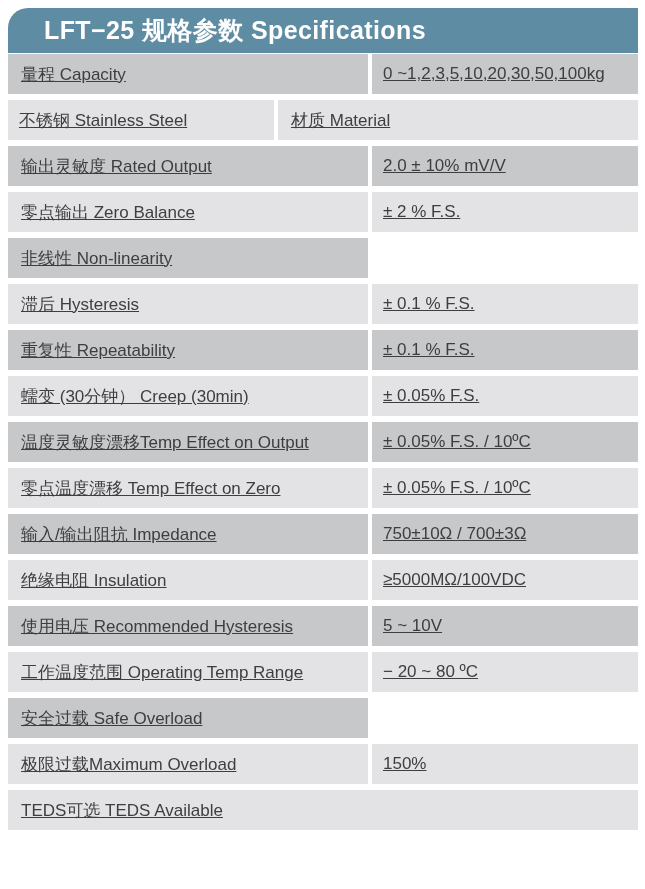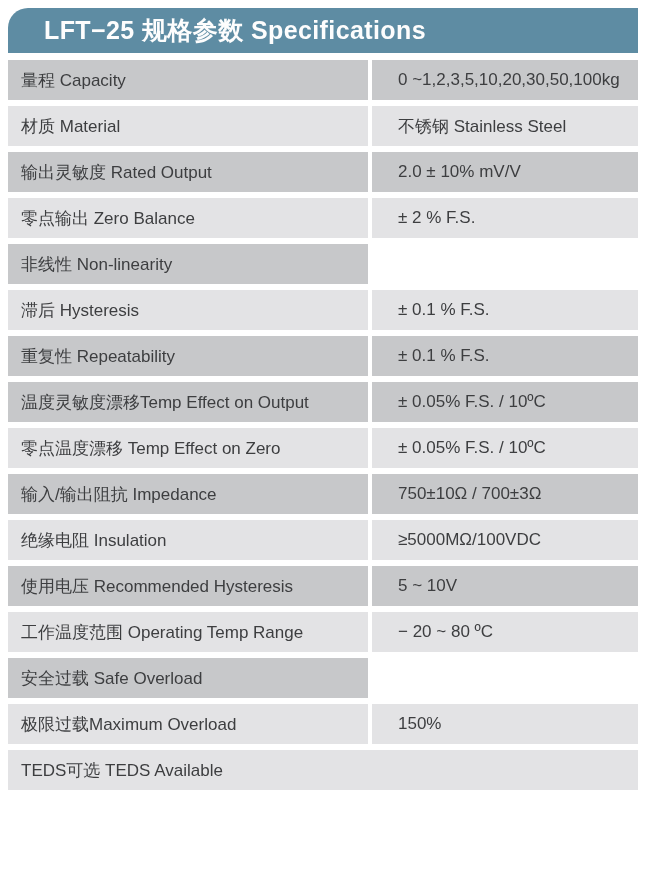--- a/index.html
+++ b/index.html
@@ -17,21 +17,21 @@
     width: 630px;
   }
   .header-bar {
     height: 45px;
     background: var(--header-bg, #5e8ca3);
     border-top-left-radius: 20px;
     display: flex;
     align-items: center;
     padding-left: 36px;
     box-sizing: border-box;
-    margin-bottom: 7px;
+    margin-bottom: 1px;
   }
   .header-bar .title {
     color: var(--header-text, #fdfdfd);
     font-size: 25px;
     font-weight: bold;
     letter-spacing: 0.4px;
     white-space: nowrap;
   }
   .spec-table {
     display: block;
@@ -43,69 +43,74 @@
     margin-bottom: 6px;
   }
   .cell {
     display: flex;
     align-items: center;
     box-sizing: border-box;
     font-size: 17px;
     color: var(--text, #3d3e40);
     white-space: nowrap;
     overflow: hidden;
+    text-decoration: underline;
   }
   .cell.label {
     width: 360px;
     padding-left: 13px;
   }
   .cell.value {
     flex: 1;
-    padding-left: 26px;
+    padding-left: 11px;
   }
   .row.full .cell.label {
     width: 100%;
   }
   .row.dark .cell { background: var(--row-dark, #c7c8ca); }
   .row.light .cell { background: var(--row-light, #e3e3e5); }
 </style>
 </head>
 <body>
 
 <div class="sheet">
   <div class="header-bar">
     <span class="title">LFT−25 规格参数 Specifications</span>
   </div>
   <div class="spec-table">
       <div class="row dark">
     <div class="cell label">量程 Capacity</div>
     <div class="cell value">0 ~1,2,3,5,10,20,30,50,100kg</div>
   </div>
       <div class="row light">
+    <div class="cell value">不锈钢 Stainless Steel</div>
     <div class="cell label">材质 Material</div>
-    <div class="cell value">不锈钢 Stainless Steel</div>
   </div>
       <div class="row dark">
     <div class="cell label">输出灵敏度 Rated Output</div>
     <div class="cell value">2.0 ± 10% mV/V</div>
   </div>
       <div class="row light">
     <div class="cell label">零点输出  Zero Balance</div>
     <div class="cell value">± 2 % F.S.</div>
   </div>
       <div class="row dark">
     <div class="cell label">非线性 Non-linearity</div>
   </div>
       <div class="row light">
     <div class="cell label">滞后 Hysteresis</div>
     <div class="cell value">± 0.1 % F.S.</div>
   </div>
       <div class="row dark">
     <div class="cell label">重复性 Repeatability</div>
     <div class="cell value">± 0.1 % F.S.</div>
+  </div>
+      <div class="row light">
+    <div class="cell label">蠕变 (30分钟） Creep (30min)</div>
+    <div class="cell value">± 0.05% F.S.</div>
   </div>
       <div class="row dark">
     <div class="cell label">温度灵敏度漂移Temp Effect on Output</div>
     <div class="cell value">± 0.05% F.S. / 10ºC</div>
   </div>
       <div class="row light">
     <div class="cell label">零点温度漂移 Temp Effect on Zero</div>
     <div class="cell value">± 0.05% F.S. / 10ºC</div>
   </div>
       <div class="row dark">

